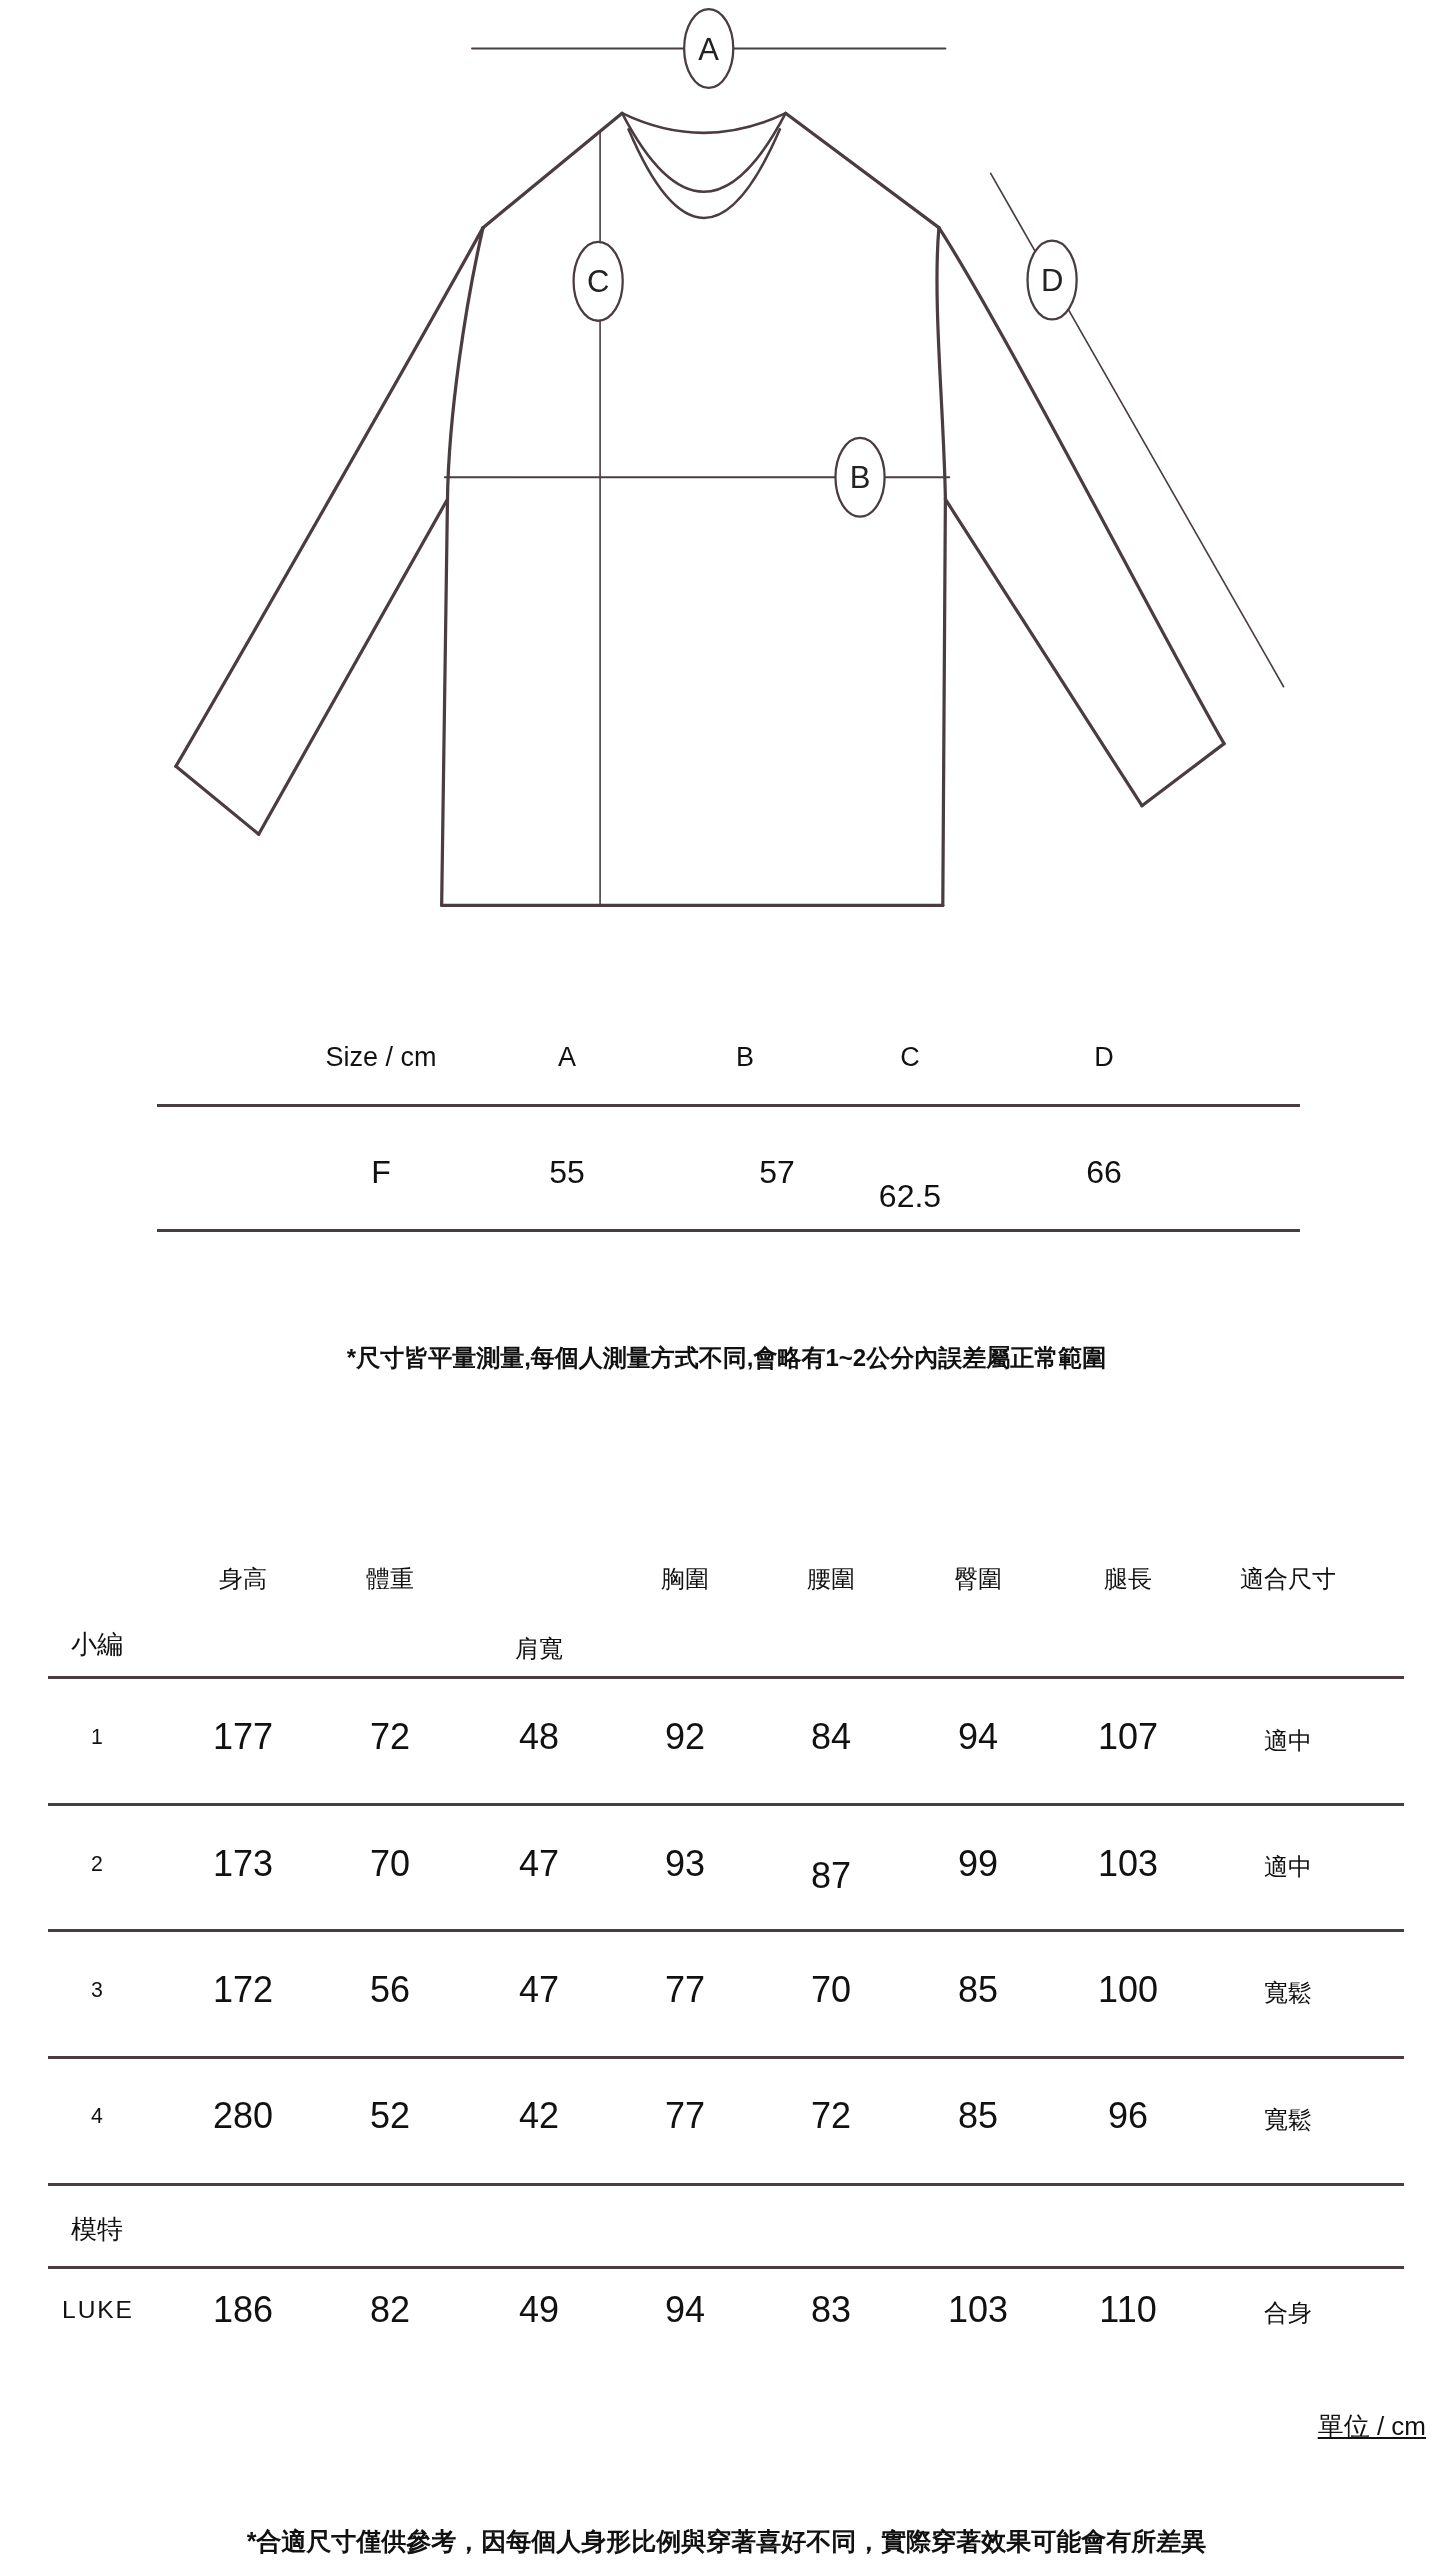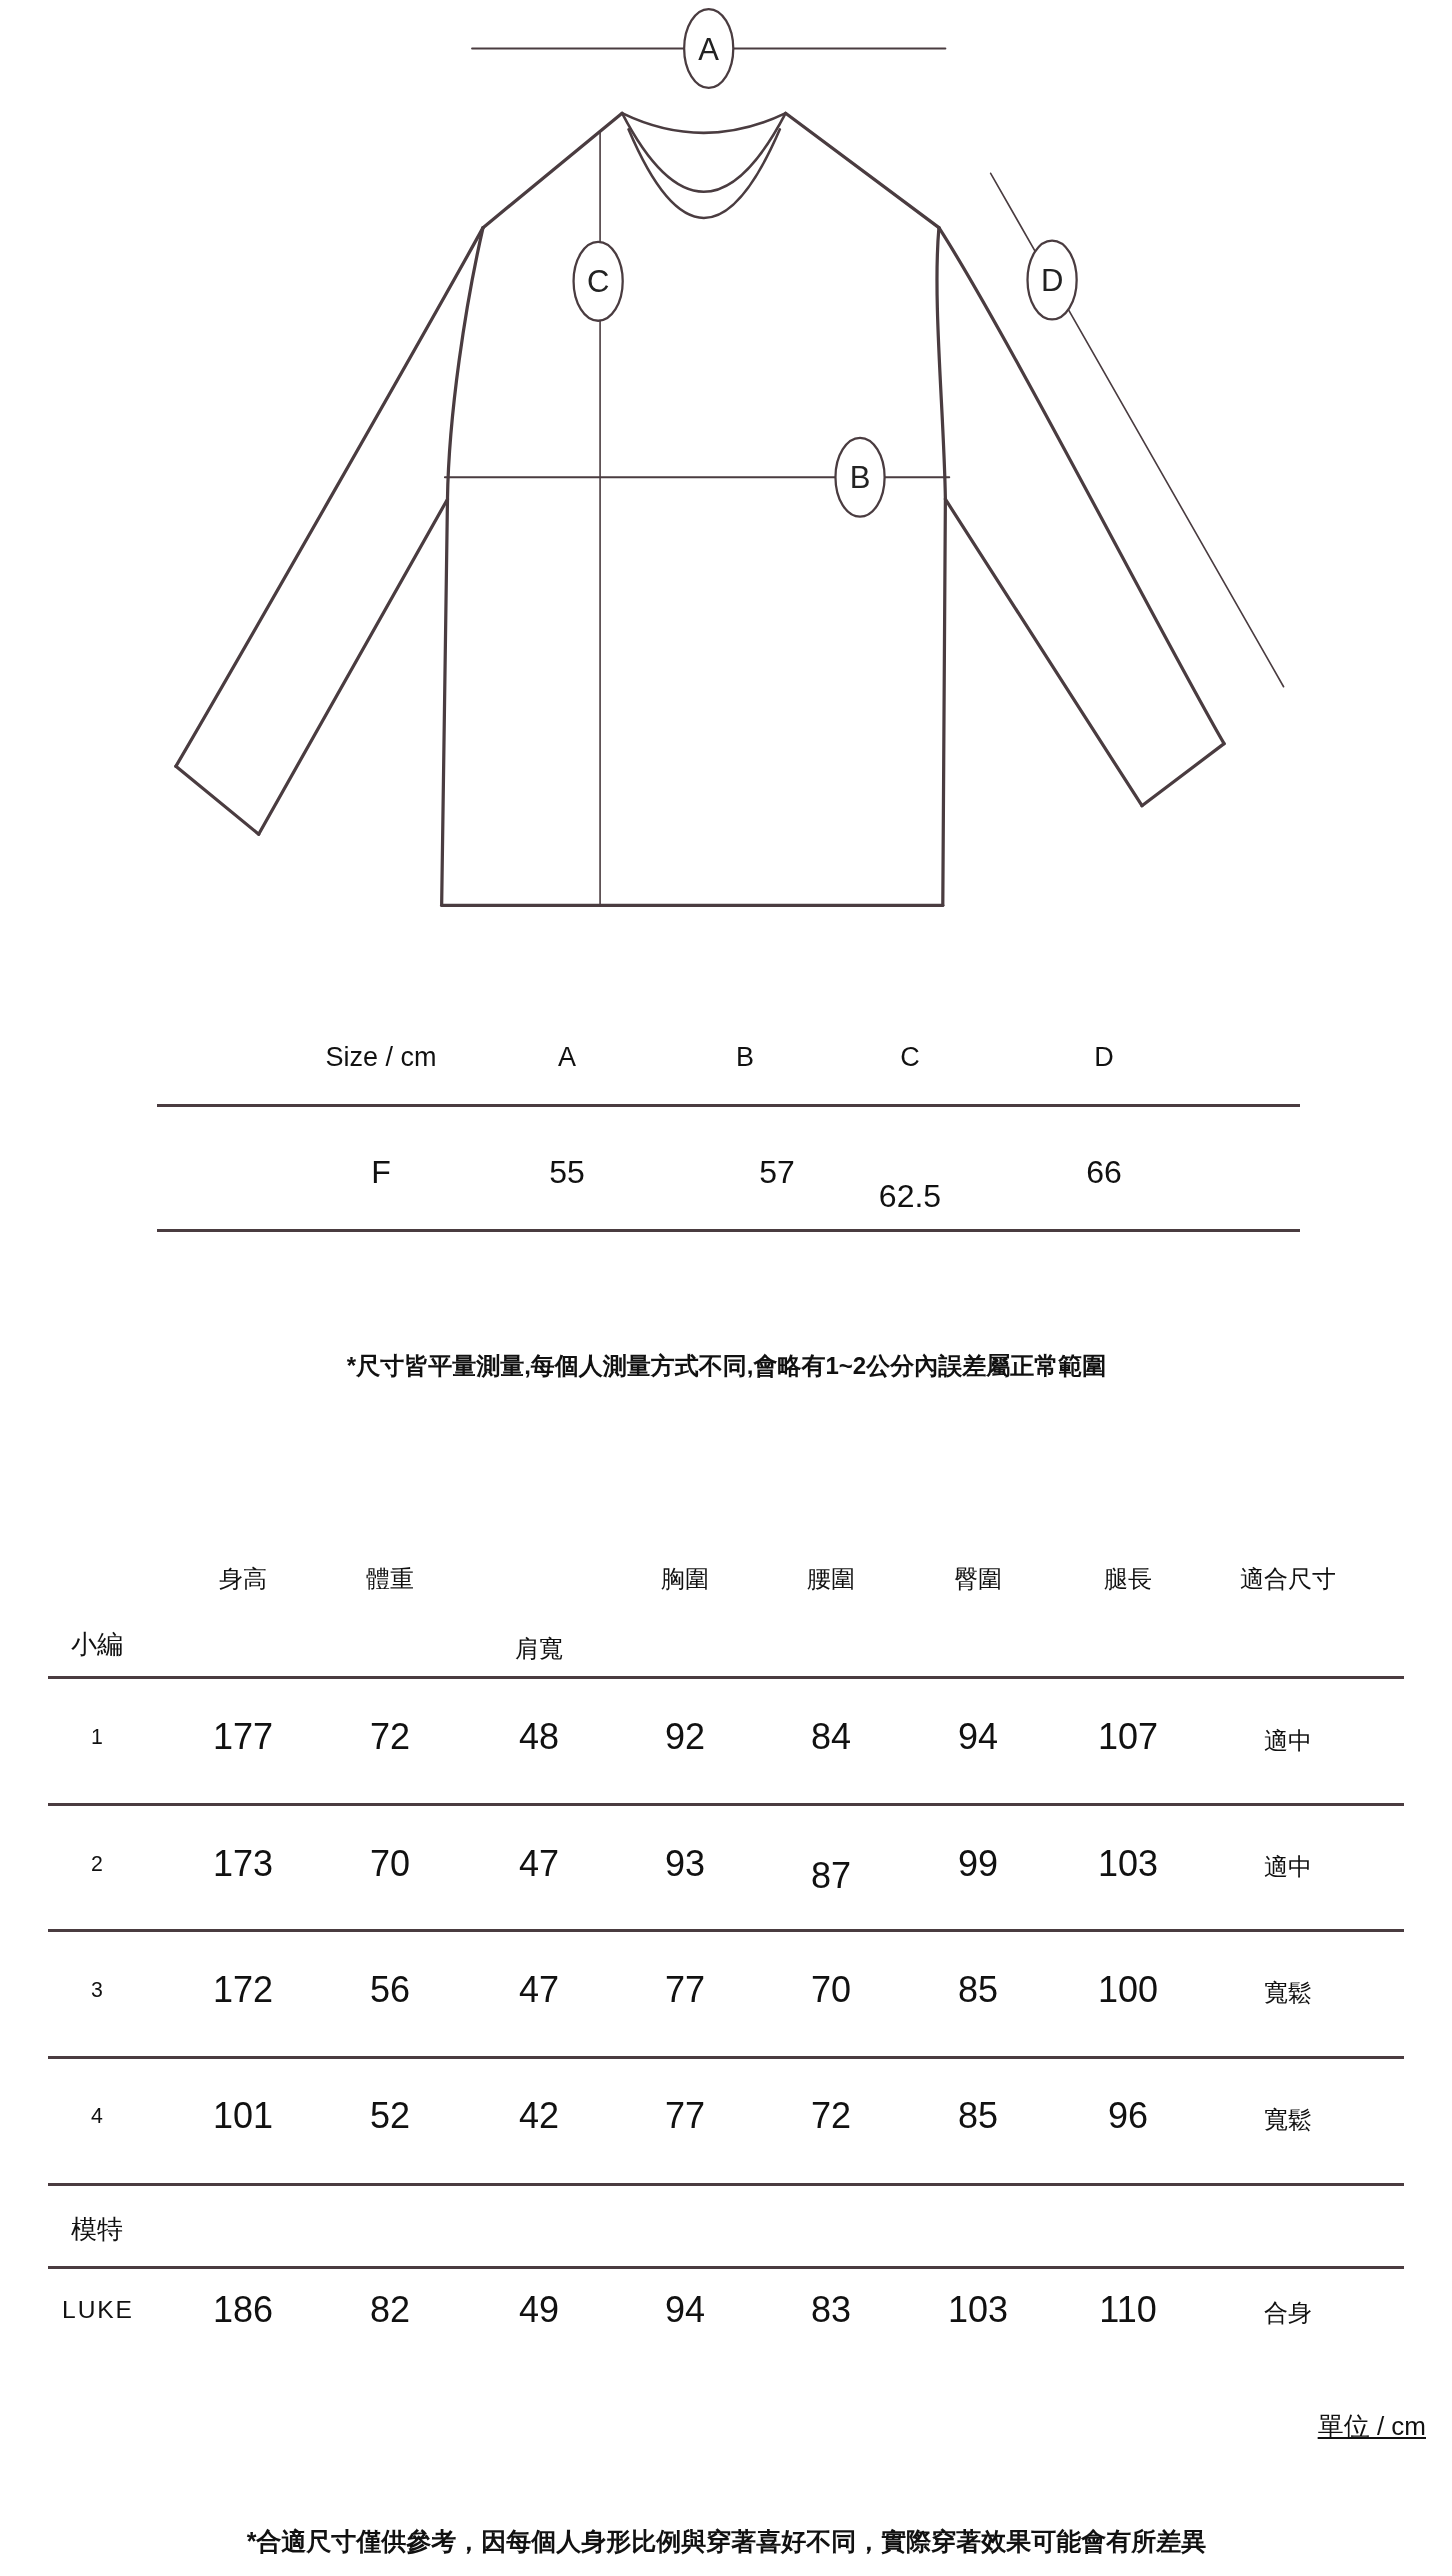--- a/index.html
+++ b/index.html
@@ -124,21 +124,21 @@
 
     <div class="cell st-val" style="left:381px;top:1172px;">F</div>
     <div class="cell st-val" style="left:567px;top:1172px;">55</div>
     <div class="cell st-val" style="left:745px;top:1172px;margin-left:32px;">57</div>
     <div class="cell st-val" style="left:910px;top:1172px;margin-top:24px;">62.5</div>
     <div class="cell st-val" style="left:1104px;top:1172px;">66</div>
 
     <div class="hr" style="left:157px;top:1229px;width:1143px;"></div>
   </div>
 
-  <div class="note" style="top:1342px;margin-top:8px;">*尺寸皆平量測量,每個人測量方式不同,會略有1~2公分內誤差屬正常範圍</div>
+  <div class="note" style="top:1342px;">*尺寸皆平量測量,每個人測量方式不同,會略有1~2公分內誤差屬正常範圍</div>
 
   <div>
 
     <div class="cell bt-head" style="left:243px;top:1579px;">身高</div>
     <div class="cell bt-head" style="left:390px;top:1579px;">體重</div>
     <div class="cell bt-head" style="left:539px;top:1649px;">肩寬</div>
     <div class="cell bt-head" style="left:685px;top:1579px;">胸圍</div>
     <div class="cell bt-head" style="left:831px;top:1579px;">腰圍</div>
     <div class="cell bt-head" style="left:978px;top:1579px;">臀圍</div>
     <div class="cell bt-head" style="left:1128px;top:1579px;">腿長</div>
@@ -185,21 +185,21 @@
       <div class="cell bt-num" style="left:831px;top:1990px;">70</div>
       <div class="cell bt-num" style="left:978px;top:1990px;">85</div>
       <div class="cell bt-num" style="left:1128px;top:1990px;">100</div>
       <div class="cell bt-fit" style="left:1288px;top:1993px;">寬鬆</div>
     </div>
 
     <div class="hr" style="left:48px;top:2056px;width:1356px;"></div>
 
     <div>
       <div class="cell bt-idx" style="left:97px;top:2116px;">4</div>
-      <div class="cell bt-num" style="left:243px;top:2116px;">101</div>
+      <div class="cell bt-num" style="left:243px;top:2116px;">280</div>
       <div class="cell bt-num" style="left:390px;top:2116px;">52</div>
       <div class="cell bt-num" style="left:539px;top:2116px;">42</div>
       <div class="cell bt-num" style="left:685px;top:2116px;">77</div>
       <div class="cell bt-num" style="left:831px;top:2116px;">72</div>
       <div class="cell bt-num" style="left:978px;top:2116px;">85</div>
       <div class="cell bt-num" style="left:1128px;top:2116px;">96</div>
       <div class="cell bt-fit" style="left:1288px;top:2120px;">寬鬆</div>
     </div>
 
     <div class="hr" style="left:48px;top:2183px;width:1356px;"></div>

